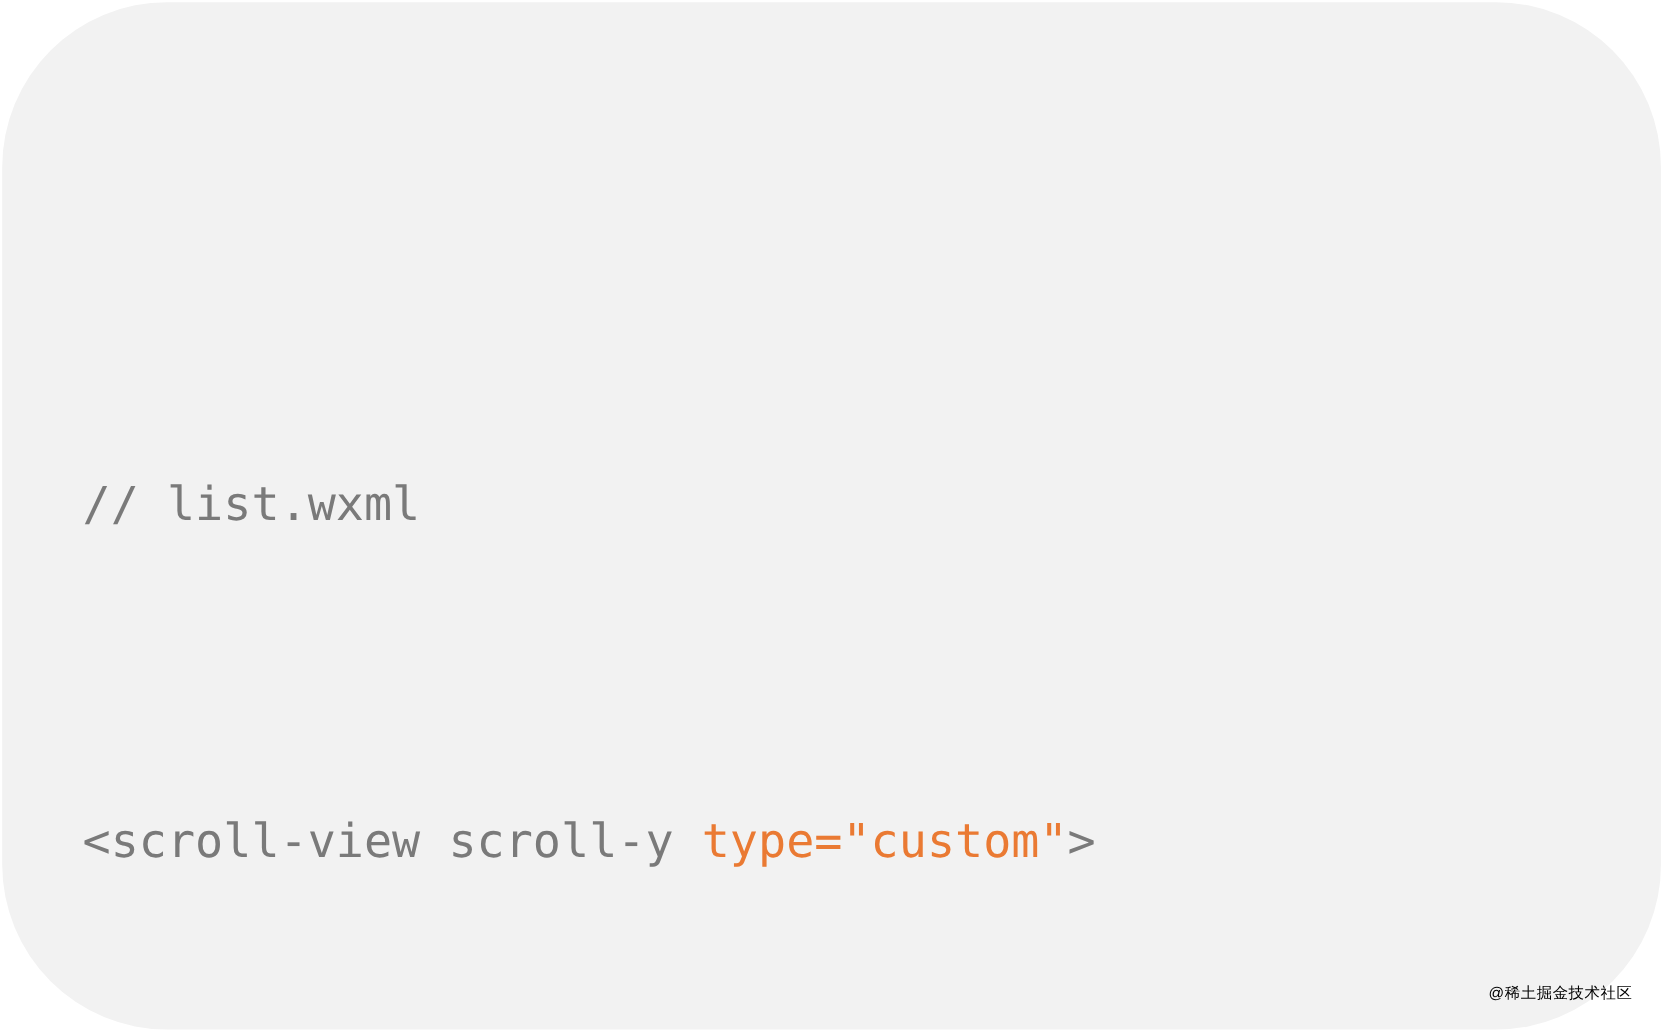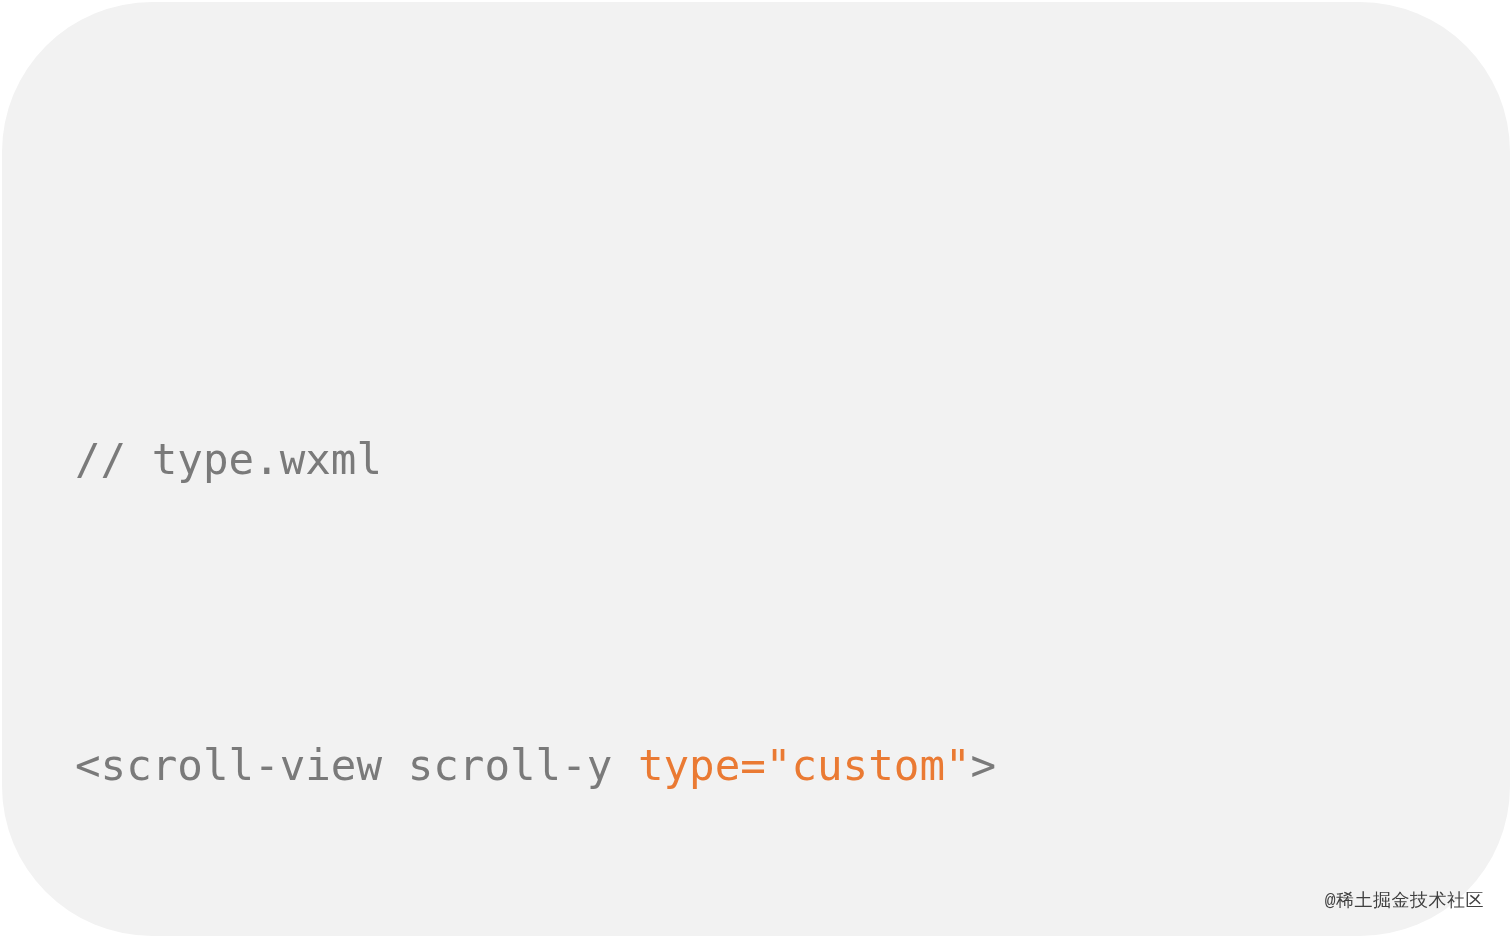--- a/index.html
+++ b/index.html
@@ -33,32 +33,32 @@
     .line {
       height: 102px;
       display: block;
     }
     .tok-plain { color: #7a7a7a; }
     .tok-hl { color: #ea7a33; }
     .watermark {
       position: absolute;
       right: 26px;
       bottom: 24px;
-      font-family: Liberation Mono, monospace;
-      font-size: 18px;
-      color: #404040;
+      font-family: Liberation Sans, sans-serif;
+      font-size: 14px;
+      color: #000000;
       letter-spacing: 0.5px;
     }
   </style>
 </head>
 <body>
 
 <div class="card">
   <div class="code">
-    <span class="line"><span class="tok-plain">// type.wxml</span></span>
+    <span class="line"><span class="tok-plain">// list.wxml</span></span>
     <span class="line"><span class="tok-plain"></span><span class="tok-plain">&lt;scroll-view scroll-y </span><span class="tok-hl">type="custom"</span><span class="tok-plain">&gt;</span></span>
     
     
     
     
   </div>
   <div class="watermark">@稀土掘金技术社区</div>
 </div>
 
 </body></html>

